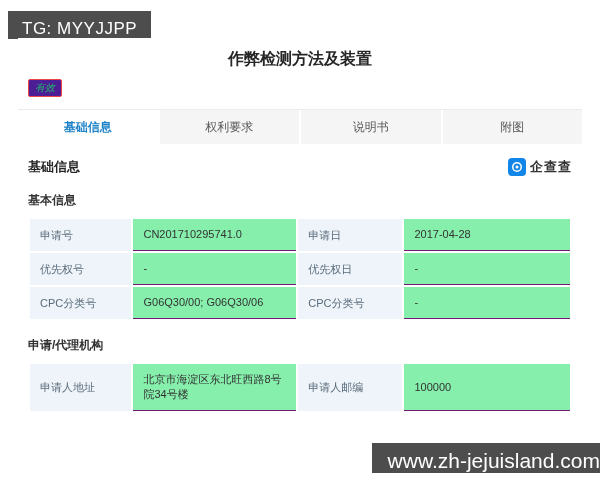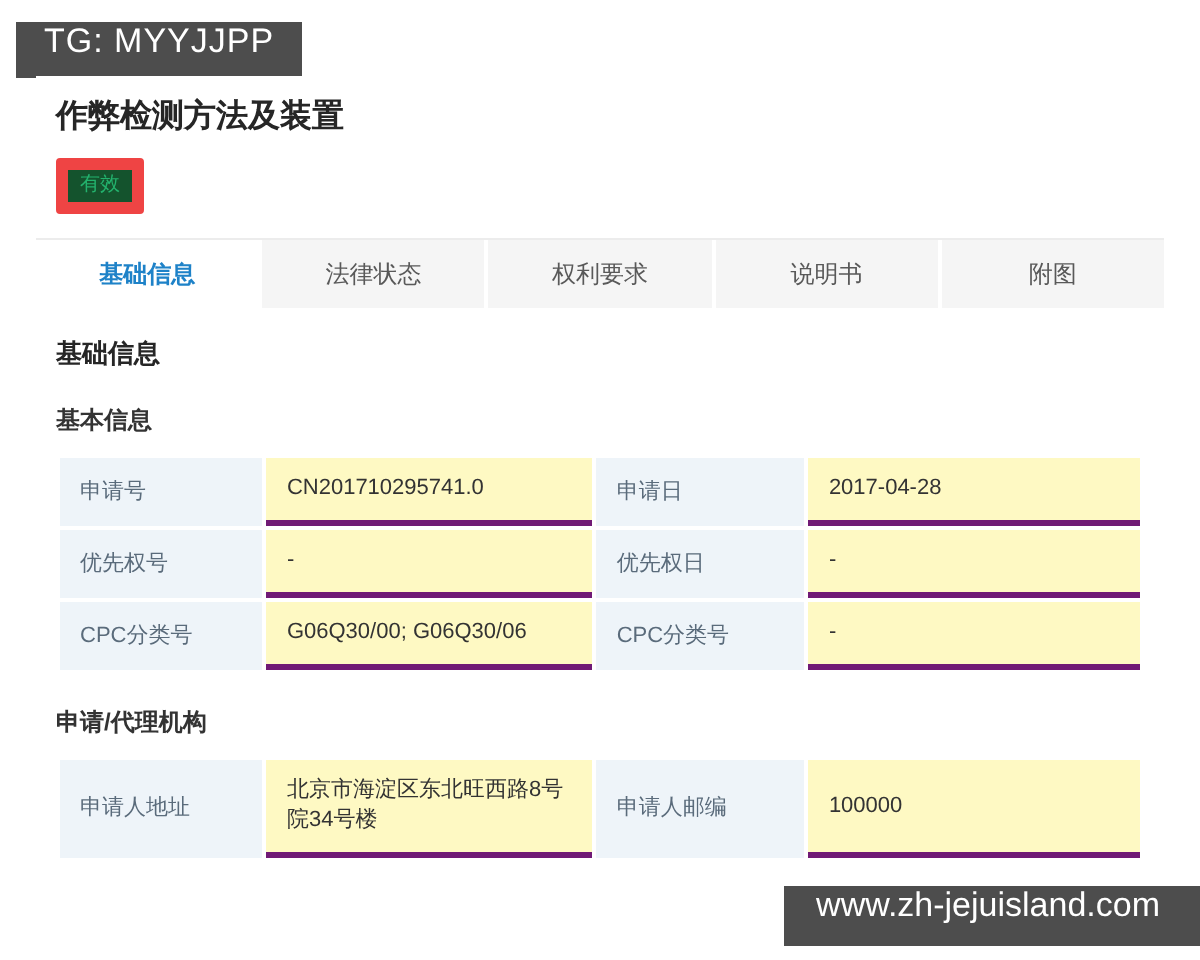--- a/index.html
+++ b/index.html
@@ -1,30 +1,30 @@
 <!DOCTYPE html>
 <html><head>
 <meta charset="utf-8">
 <style>
   * { margin:0; padding:0; box-sizing:border-box; }
   html,body { width:600px; height:480px; background:#ffffff; overflow:hidden;
     font-family:"Liberation Sans","DejaVu Sans",sans-serif; }
   .canvas { position:relative; width:600px; height:480px; background:#ffffff; }
 
   
-  .wm { position:absolute; background:#4d4d4d; color:#ffffff; display:flex; align-items:flex-start; }
+  .wm { position:absolute; background:#4d4d4d; color:#ffffff; display:flex; align-items:flex-end; }
   .wm-top { left:8px; top:11px; height:28px; padding:0 14px; font-size:17px; letter-spacing:0.5px; }
-  .wm-bottom { right:0; top:443px; height:30px; padding:0 20px 0 16px; font-size:17px; }
+  .wm-bottom { right:0; top:443px; height:30px; padding:0 0 0 16px; font-size:21px; }
 
   
   .card { position:absolute; left:18px; top:38px; width:564px; background:#ffffff; }
   .card-head { padding:10px 10px 0 10px; }
-  .title { font-size:16px; font-weight:bold; color:#262626; line-height:22px; }
+  .title { font-size:16px; font-weight:bold; color:#262626; line-height:22px;text-align:center; }
   .badge { display:inline-block; margin-top:9px; font-size:10px; color:#23b26d;
-    background:#14532d; border:6px solid #ef4444; border-radius:2px; padding:2px 6px; line-height:12px; }
+    background:#4c1d95; border:1px solid #ef4444; border-radius:2px; padding:2px 6px; line-height:12px;font-style:italic; }
 
   
   .tabs { display:flex; margin-top:12px; border-top:1px solid #ececec; background:#f5f5f5; }
   .tab { flex:1; text-align:center; font-size:12px; color:#595959; padding:9px 0 8px 0;
     border-right:2px solid #ffffff; cursor:pointer; }
   .tab:last-child { border-right:none; }
   .tab.active { background:#ffffff; color:#1e82c8; font-weight:bold; }
 
   
   .content { padding:14px 10px 0 10px; }
@@ -33,21 +33,21 @@
   .brand { display:flex; align-items:center; gap:4px; cursor:pointer; }
   .brand-icon { width:18px; height:18px; background:#1285e8; border-radius:4px;
     display:flex; align-items:center; justify-content:center; }
   .brand-name { font-size:13px; color:#333333; font-weight:bold; letter-spacing:1px; }
 
   .sub-head { font-size:12px; font-weight:bold; color:#333333; margin:16px 0 8px 0; }
 
   table.info { width:100%; border-collapse:separate; border-spacing:2px; table-layout:fixed; }
   table.info td { font-size:11px; padding:8px 10px; vertical-align:middle; line-height:15px; }
   td.lbl { background:#eef4f9; color:#5a6b7b; }
-  td.val { background:#fef9c3; color:#333333; border-bottom:3px solid #701a75; }
+  td.val { background:#86efac; color:#333333; border-bottom:1px solid #701a75; }
   td.val.link { color:#3a7dc9; cursor:pointer; }
   col.c-lbl1 { width:19%; } col.c-val1 { width:30.5%; }
   col.c-lbl2 { width:19.5%; } col.c-val2 { width:31%; }
 </style>
 </head>
 <body>
 
 <div class="canvas">
 
   <div class="wm wm-top">
@@ -55,29 +55,37 @@
   </div>
 
   <div class="card">
     <div class="card-head">
       <div class="title">作弊检测方法及装置</div>
       <div><span class="badge">有效</span></div>
     </div>
 
     <div class="tabs">
       <div class="tab active">基础信息</div>
-      <div class="tab">法律状态</div>
       <div class="tab">权利要求</div>
       <div class="tab">说明书</div>
       <div class="tab">附图</div>
     </div>
 
     <div class="content">
       <div class="sec-head">
         <div class="sec-title">基础信息</div>
+        <div class="brand">
+          <span class="brand-icon">
+            <svg width="12" height="12" viewBox="0 0 24 24">
+              <circle cx="12" cy="12" r="8.5" fill="none" stroke="#ffffff" stroke-width="3"></circle>
+              <circle cx="12" cy="12" r="3" fill="#ffffff"></circle>
+            </svg>
+          </span>
+          <span class="brand-name">企查查</span>
+        </div>
       </div>
 
       <div class="sub-head">基本信息</div>
       <table class="info">
         <colgroup>
             <col class="c-lbl1">
             <col class="c-val1">
             <col class="c-lbl2">
             <col class="c-val2">
           </colgroup>

